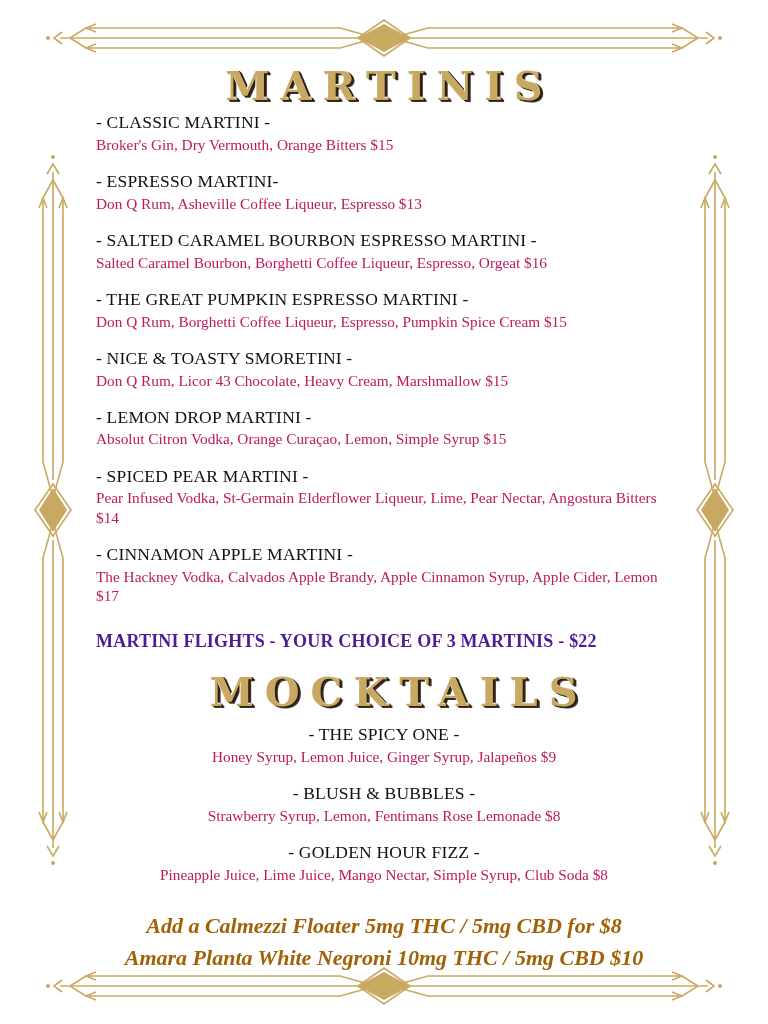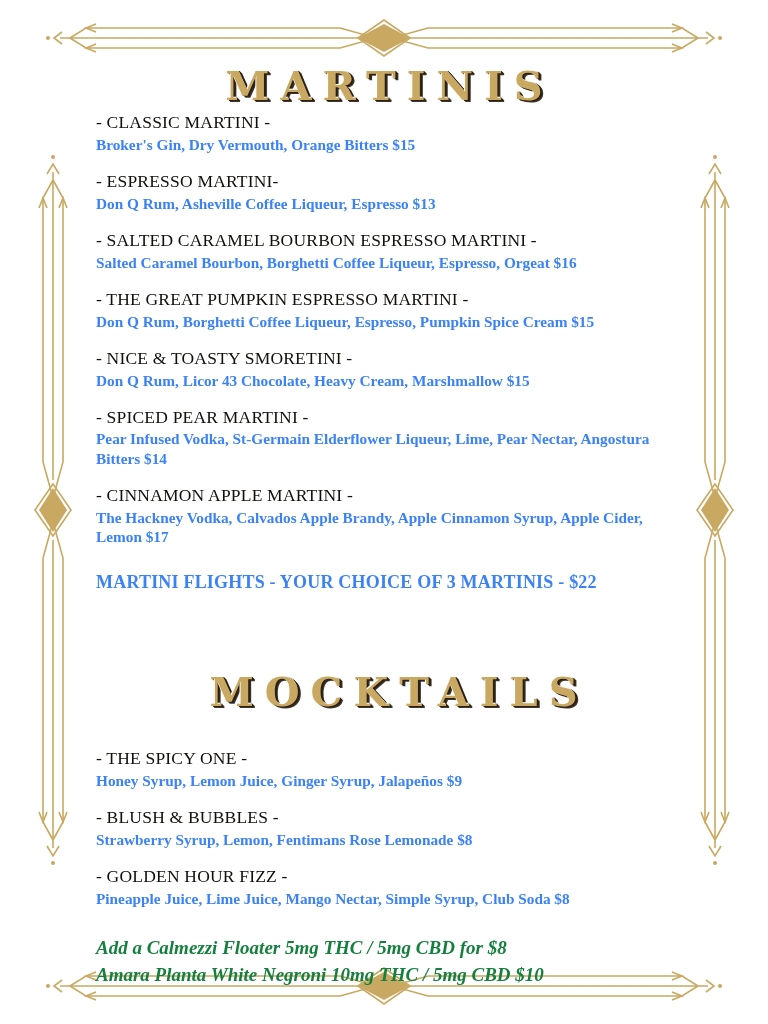--- a/index.html
+++ b/index.html
@@ -37,58 +37,58 @@
       3px 2px 0 #40372c,
       -1px 0 0 #f2efe6;
     line-height:1;
     padding-left:11px;
   }
   #title-martinis{position:absolute;left:0;right:0;top:66px;}
   #title-mocktails{position:absolute;left:0;right:0;top:672px;margin-left:19px;}
 
   
   .content{position:absolute;left:96px;width:576px;top:112px;}
-  .content-2{position:absolute;left:96px;width:576px;top:748px;text-align:left;}
+  .content-2{position:absolute;left:96px;width:576px;top:724px;text-align:center;}
 
   .item{margin:0 0 17px 0;}
   .item:last-child{margin-bottom:0;}
   .item-name{
     font-family:"Liberation Serif", serif;
     font-size:17.5px;
     font-weight:400;
     letter-spacing:.2px;
     line-height:1.24;
     color:#120f0c;
     white-space:nowrap;
   }
   .item-desc{
     font-family:"Liberation Serif", serif;
     font-size:15.3px;
-    font-weight:700;
+    font-weight:400;
     line-height:1.26;
-    color:#3b82f6;
+    color:#be185d;
     margin-top:1px;
   }
   .feature-line{
     font-family:"Liberation Serif", serif;
     font-size:18px;
     font-weight:600;
     letter-spacing:.2px;
-    color:#3b82f6;
+    color:#4c1d95;
     margin:26px 0 0 0;
     white-space:nowrap;
   }
   .addons{margin-top:26px;}
   .addon-line{
     font-family:"Liberation Serif", serif;
     font-style:italic;
     font-weight:700;
-    font-size:19px;
+    font-size:22px;
     line-height:1.45;
-    color:#15803d;
+    color:#a16207;
     white-space:nowrap;
   }
 </style>
 </head>
 <body>
 
 <div class="page">
 
   <div class="orn-h top">
     <svg viewBox="0 0 688 56" preserveAspectRatio="none" aria-hidden="true">
@@ -180,20 +180,24 @@
     <div class="item">
       <div class="item-name">- THE GREAT PUMPKIN ESPRESSO MARTINI -</div>
       <div class="item-desc">Don Q Rum, Borghetti Coffee Liqueur, Espresso, Pumpkin Spice Cream $15</div>
     </div>
 
     <div class="item">
       <div class="item-name">- NICE &amp; TOASTY SMORETINI -</div>
       <div class="item-desc">Don Q Rum, Licor 43 Chocolate, Heavy Cream, Marshmallow $15</div>
     </div>
 
+    <div class="item">
+      <div class="item-name">- LEMON DROP MARTINI -</div>
+      <div class="item-desc">Absolut Citron Vodka, Orange Curaçao, Lemon, Simple Syrup $15</div>
+    </div>
 
     <div class="item">
       <div class="item-name">- SPICED PEAR MARTINI -</div>
       <div class="item-desc">Pear Infused Vodka, St-Germain Elderflower Liqueur, Lime, Pear Nectar, Angostura Bitters $14</div>
     </div>
 
     <div class="item">
       <div class="item-name">- CINNAMON APPLE MARTINI -</div>
       <div class="item-desc">The Hackney Vodka, Calvados Apple Brandy, Apple Cinnamon Syrup, Apple Cider, Lemon $17</div>
     </div>

